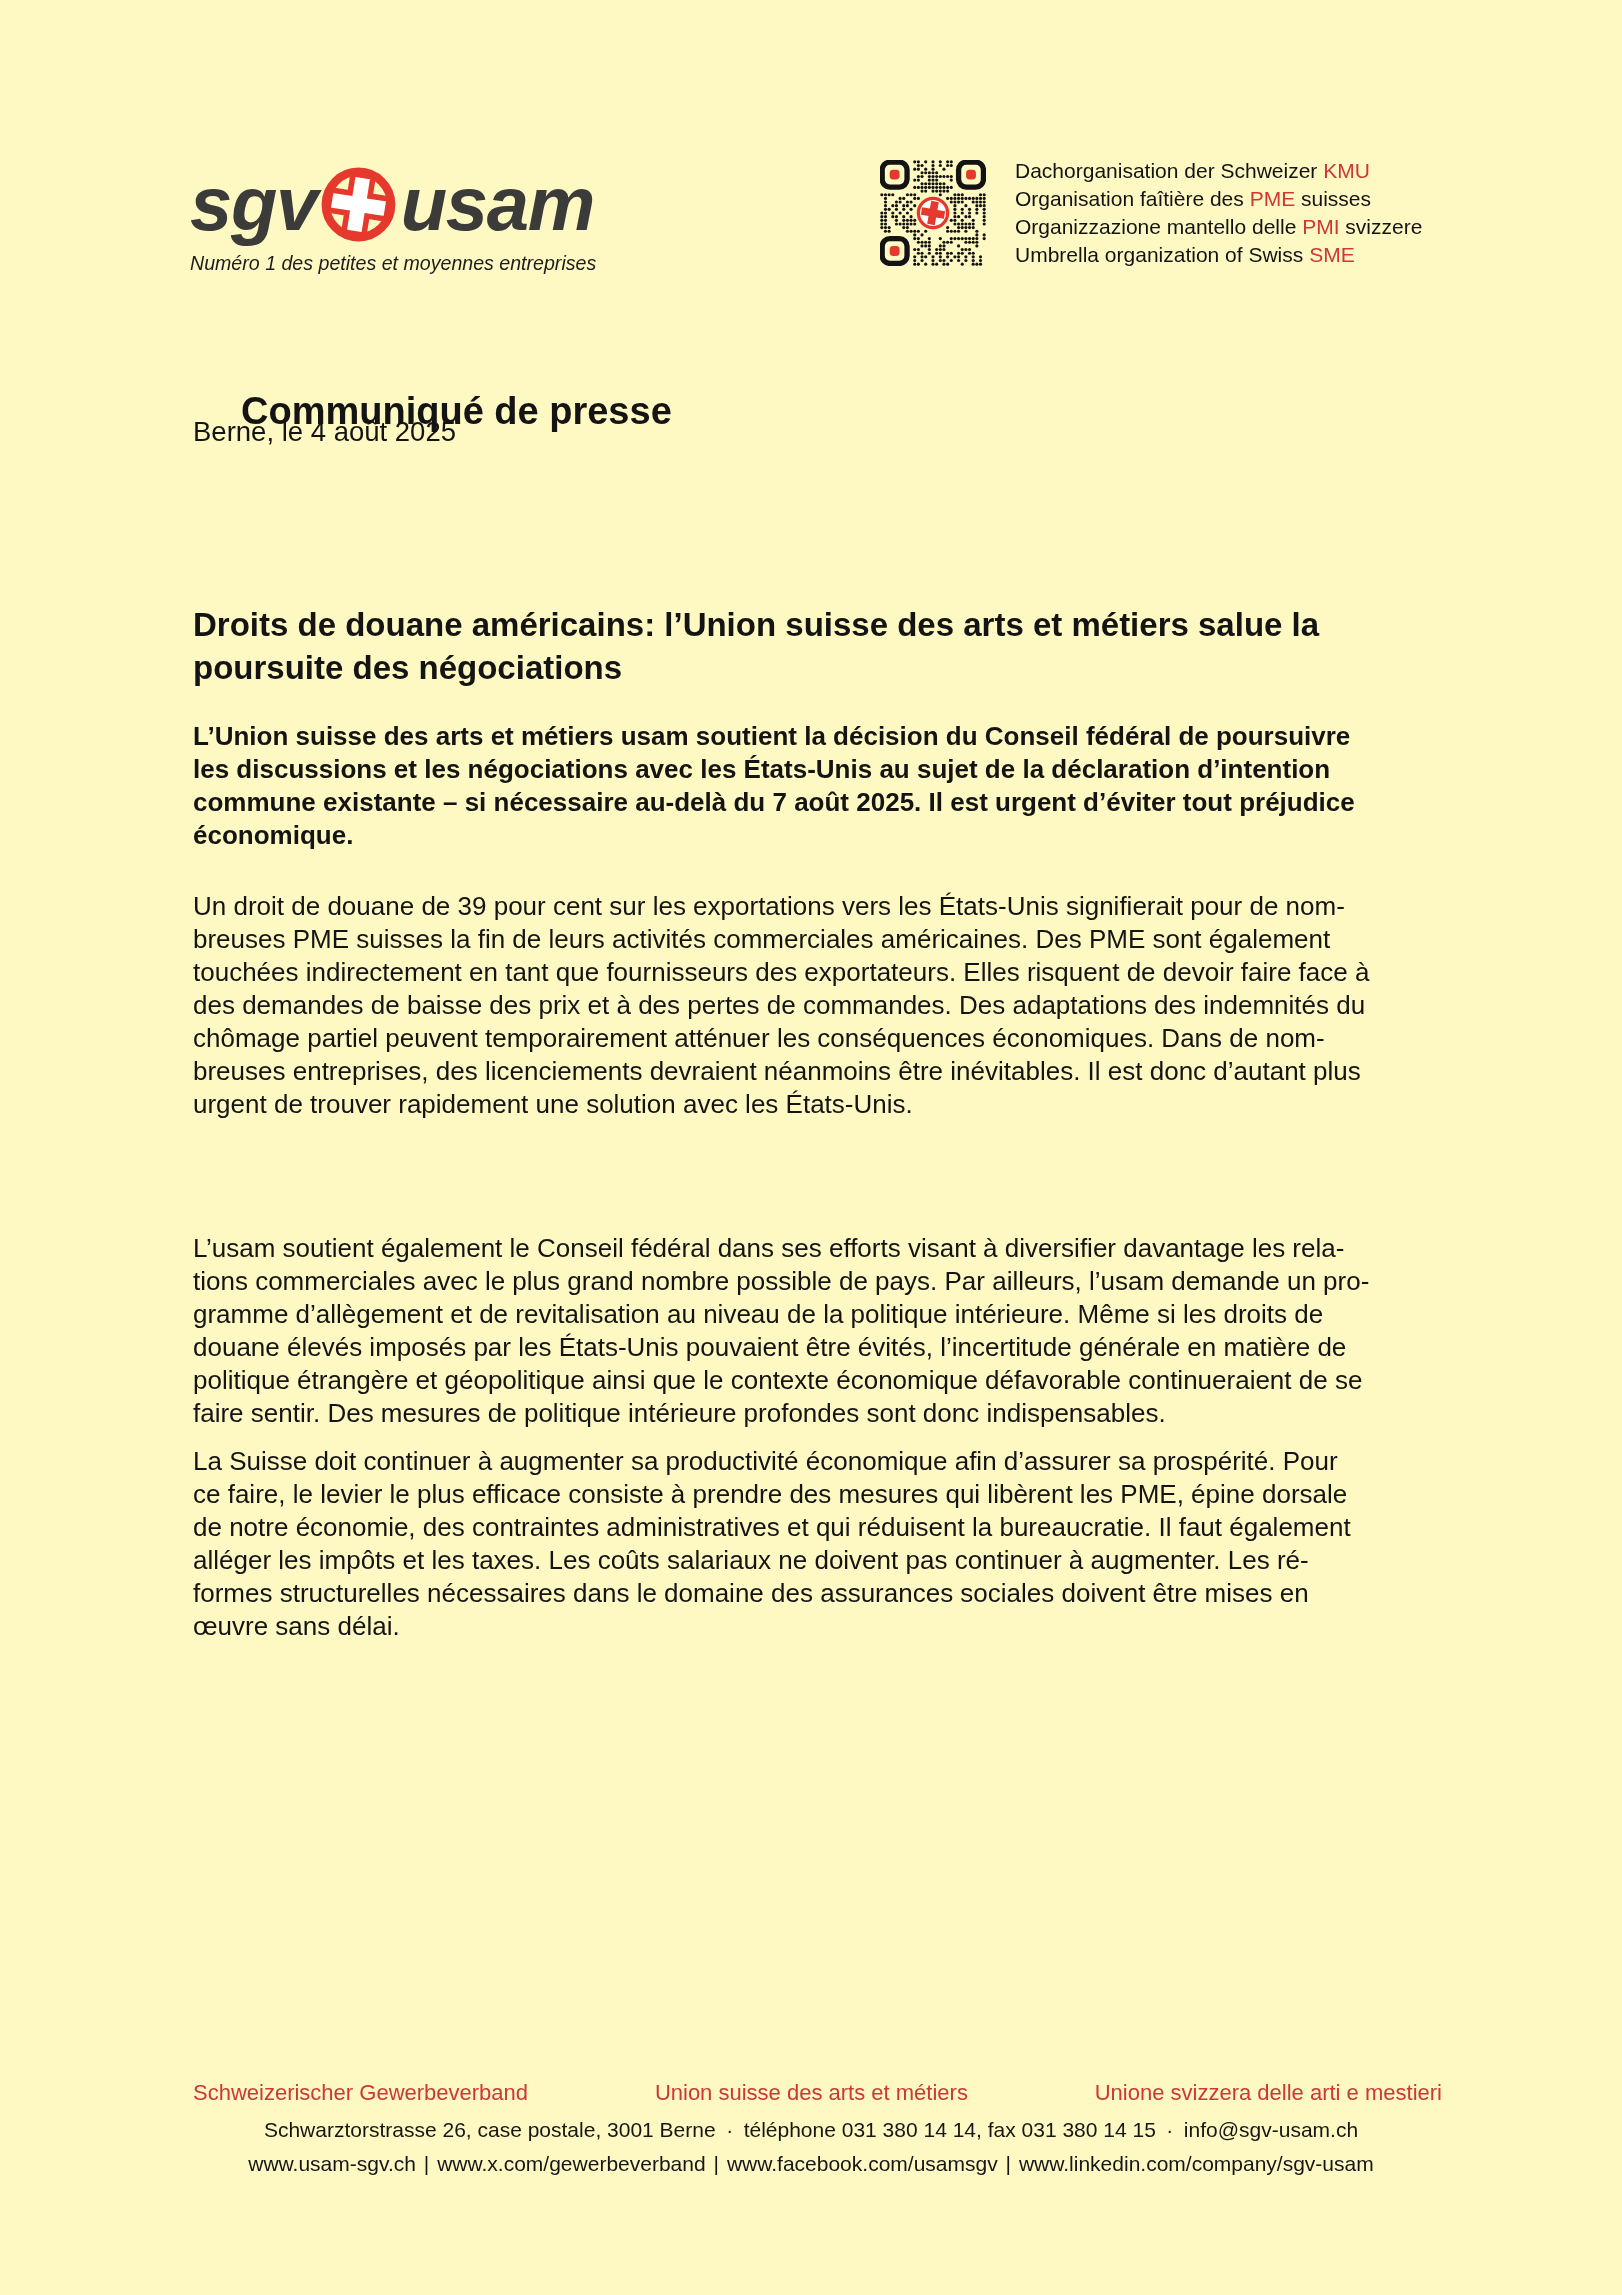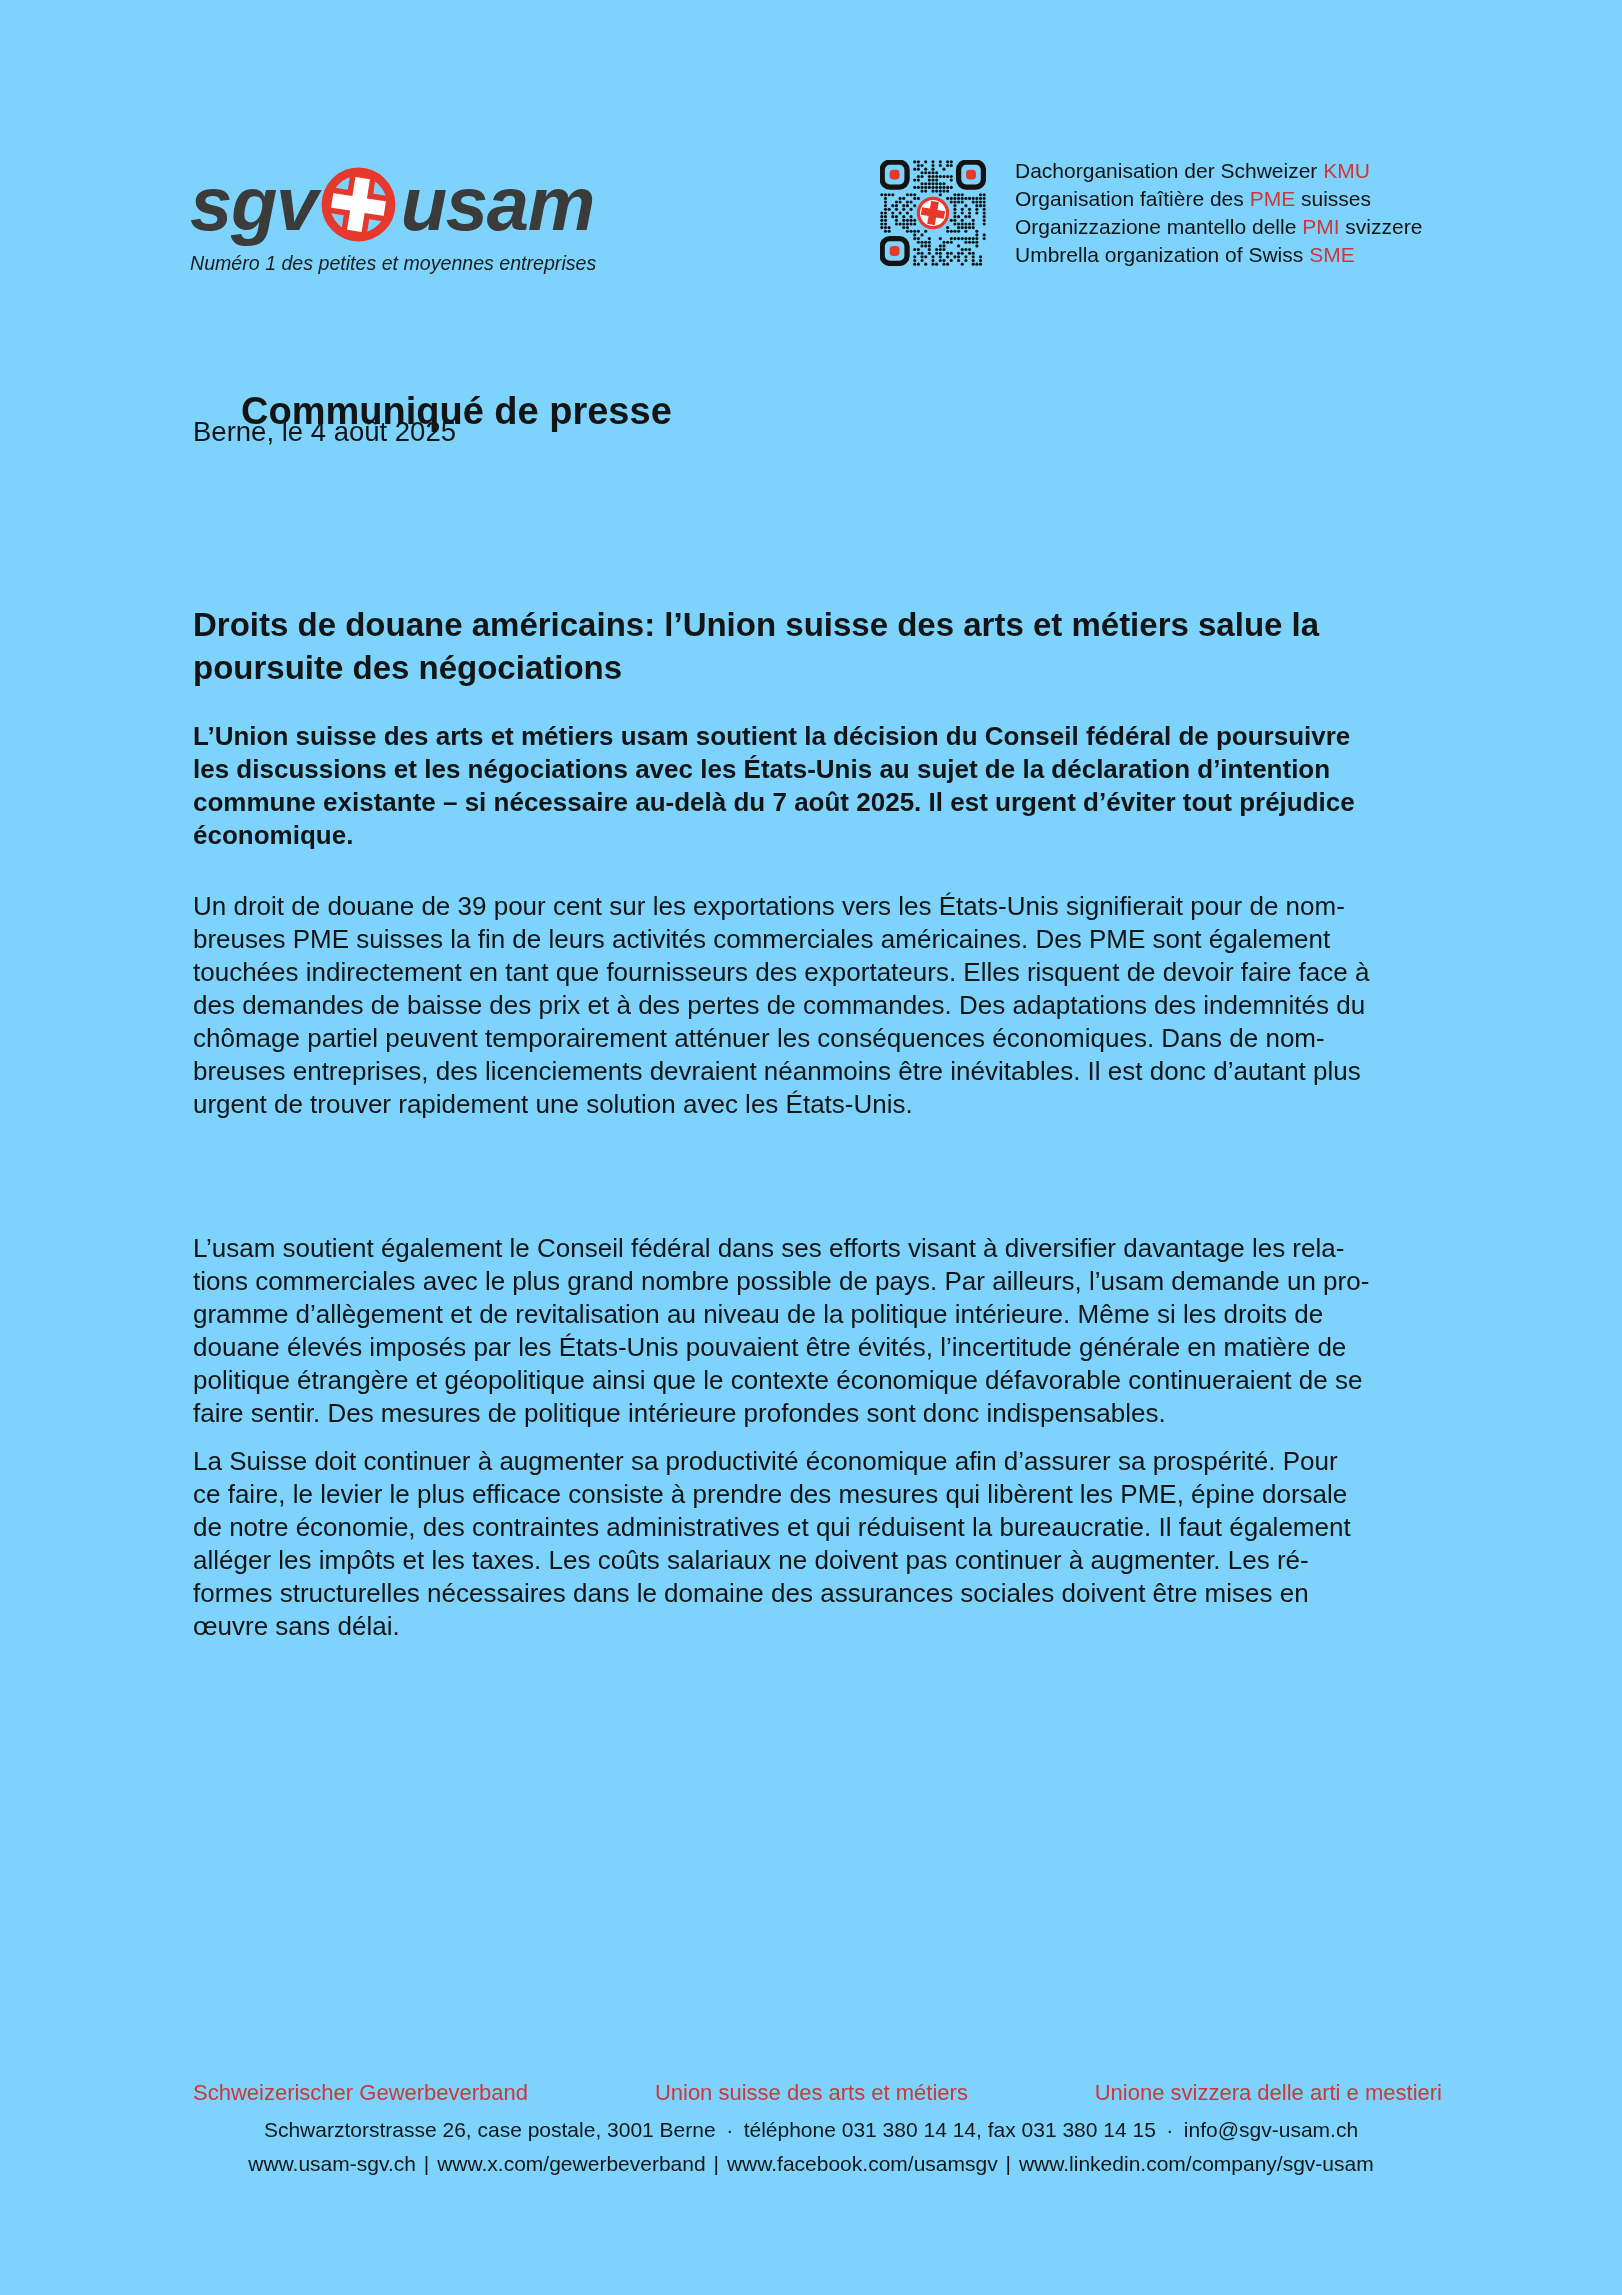--- a/index.html
+++ b/index.html
@@ -5,21 +5,21 @@
   :root{
     --red:#cd3737;
     --logo-red:#e6392e;
     --ink:#141414;
   }
   html,body{margin:0;padding:0;background:#f0f0f0;}
   .page{
     position:relative;
     width:1622px;height:2295px;
     margin:0 auto;
-    background:#7dd3fc;
+    background:#fef9c3;
     font-family:"Liberation Sans",sans-serif;
     color:var(--ink);
     overflow:hidden;
   }
 
   
   .logo-block{position:absolute;left:190px;top:161px;}
   .logo-row{display:flex;align-items:center;height:86px;}
   .logo-word{
     font-size:76px;font-weight:700;font-style:italic;

